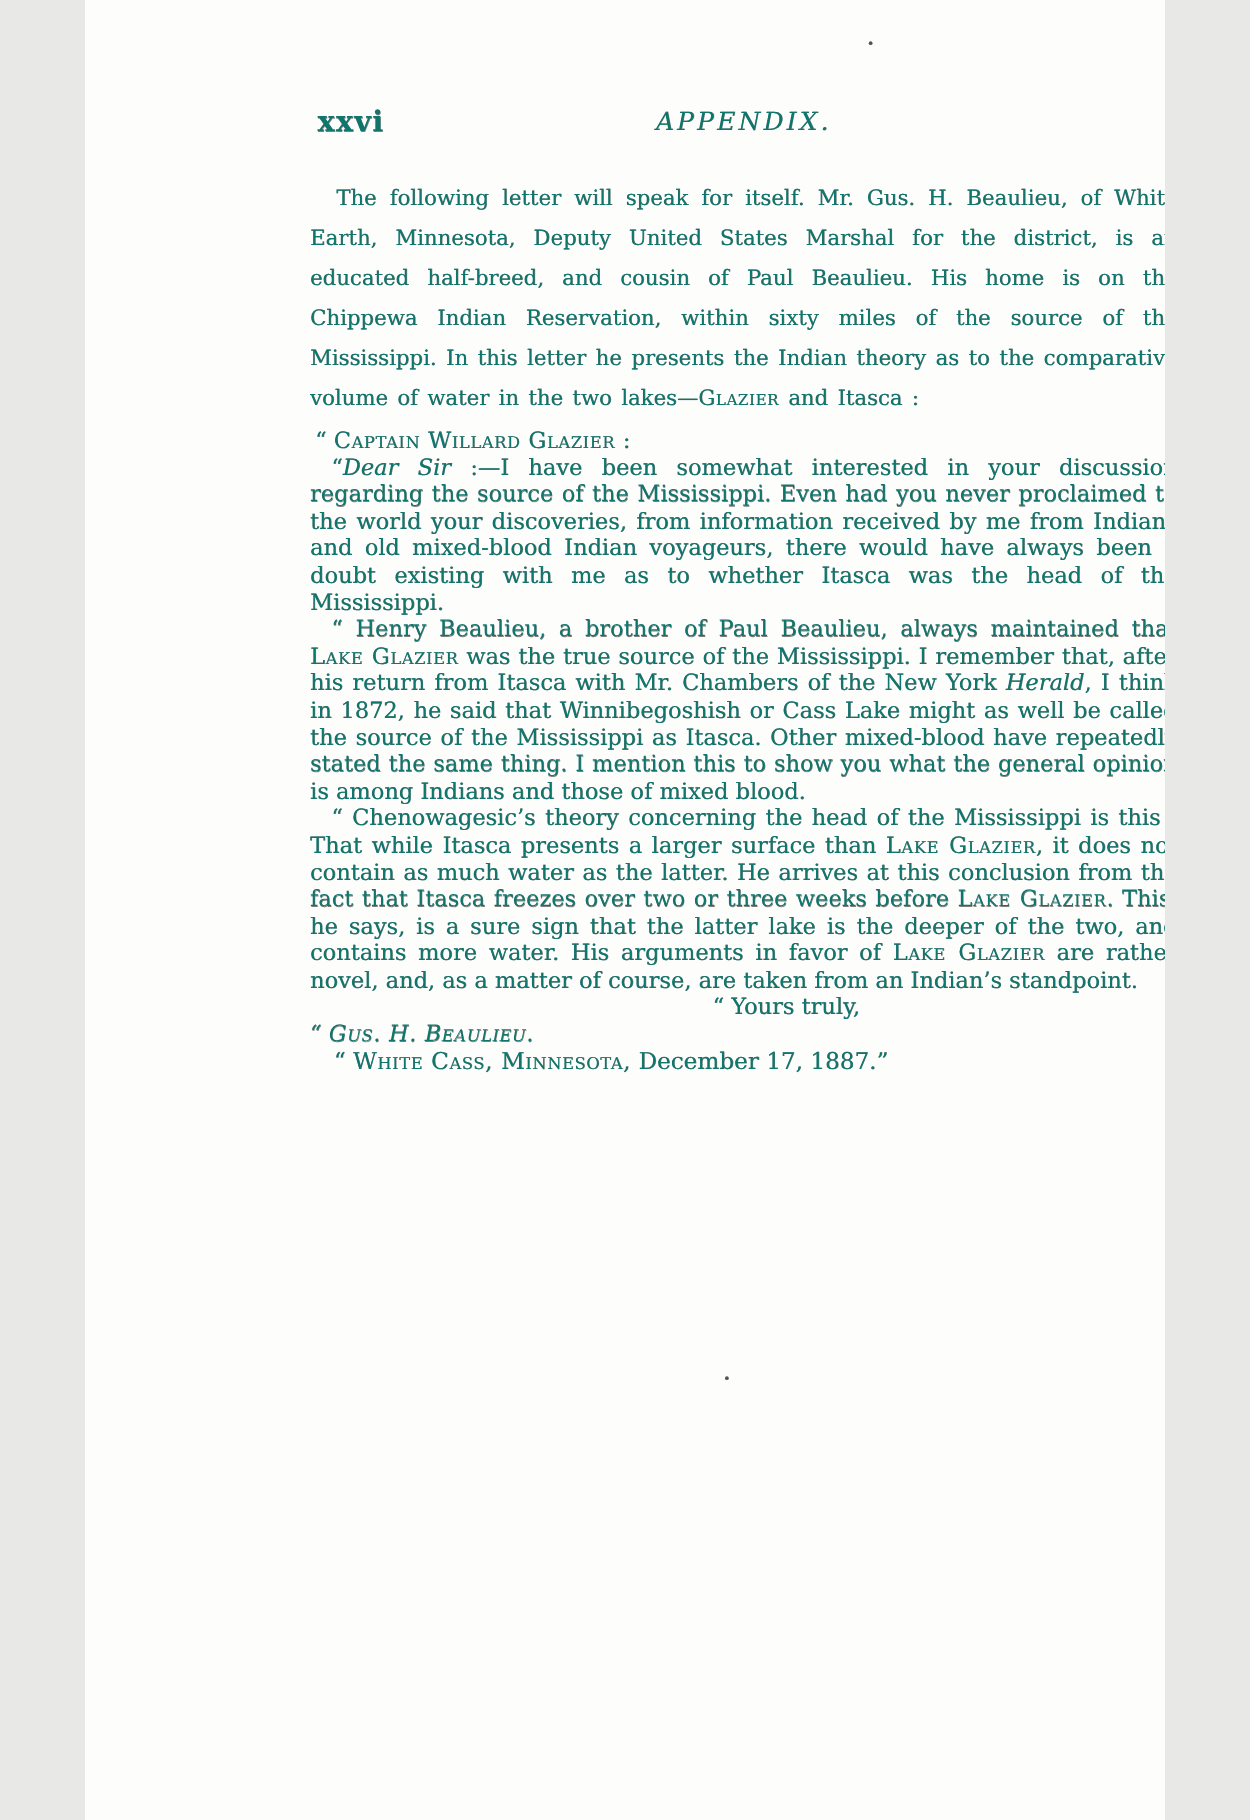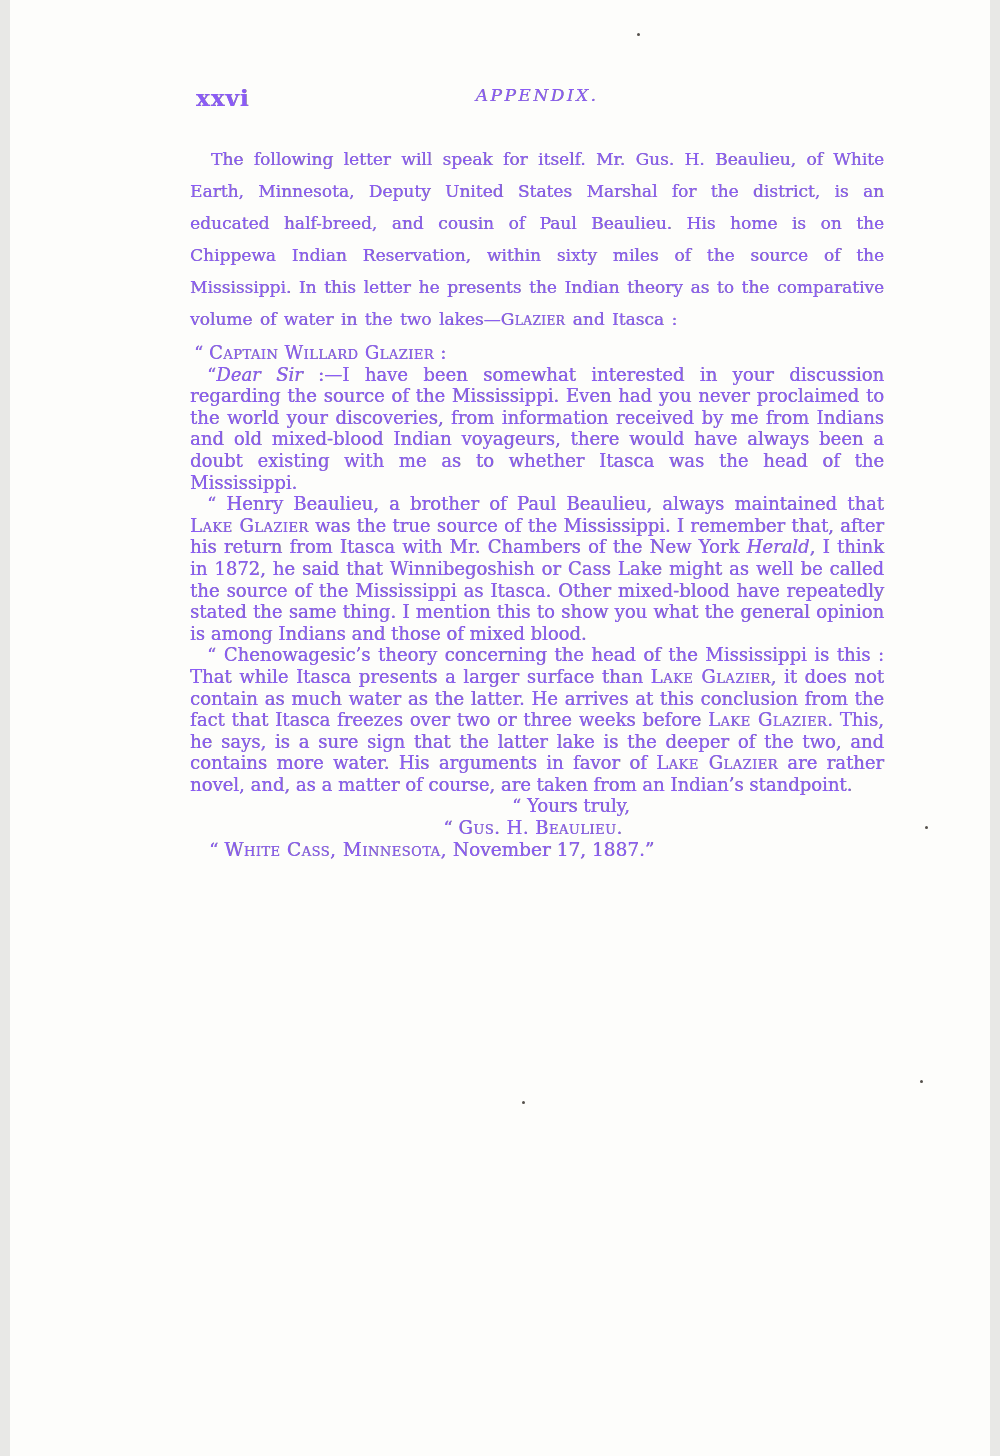--- a/index.html
+++ b/index.html
@@ -2,26 +2,26 @@
 <html><head>
 <meta charset="utf-8">
 <style>
   html, body {
     margin: 0;
     padding: 0;
     background: #e8e8e6;
   }
   .page {
     position: relative;
-    width: 980px;
+    width: 864px;
     height: 1456px;
     margin: 0 auto;
     background: #fdfdfb;
     font-family: "DejaVu Serif", serif;
-    color: #8b5cf6;
+    color: #0f766e;
     overflow: hidden;
   }
   .content {
     position: absolute;
     left: 180px;
     top: 84px;
     width: 694px;
   }
   .header {
     position: relative;
@@ -35,21 +35,21 @@
     font-weight: bold;
     letter-spacing: 1px;
   }
   .header-title {
     position: absolute;
     left: 0;
     right: 0;
     top: 1px;
     text-align: center;
     font-style: italic;
-    font-size: 17px;
+    font-size: 20px;
     letter-spacing: 2.5px;
     word-spacing: 2px;
   }
   .ink {
     text-shadow: 0.35px 0.35px 0 rgba(23, 21, 19, 0.55);
   }
   .intro {
     margin: 29px 0 0 0;
     font-size: 17px;
     line-height: 32px;
@@ -70,22 +70,23 @@
     text-indent: 4px;
   }
   .lp {
     text-indent: 17px;
   }
   .yours {
     text-align: left;
     margin-left: 322px !important;
   }
   .signature {
-    text-align: center;
+    text-align: left;
     padding-right: 8px;
+    font-style: italic;
   }
   .dateline {
     text-indent: 19px;
     font-size: 18.5px;
   }
   .sc {
     font-variant: small-caps;
     letter-spacing: 0.5px;
   }
   .it {
@@ -110,21 +111,21 @@
 
     <p class="intro ink"><span>The following letter will speak for itself. Mr. Gus. H. Beaulieu, of White Earth, Minnesota, Deputy United States Marshal for the district, is an educated half-breed, and cousin of Paul Beaulieu. His home is on the Chippewa Indian Reservation, within sixty miles of the source of the Mississippi. In this letter he presents the Indian theory as to the comparative volume of water in the two lakes—</span><span class="sc">Glazier</span><span> and Itasca :</span></p>
 
     <div class="letter ink">
       <p class="salutation"><span>“ </span><span class="sc">Captain Willard Glazier :</span></p>
       <p class="lp"><span>“</span><span class="it">Dear Sir</span><span> :—I have been somewhat interested in your discussion regarding the source of the Mississippi. Even had you never proclaimed to the world your discoveries, from information received by me from Indians and old mixed-blood Indian voyageurs, there would have always been a doubt existing with me as to whether Itasca was the head of the Mississippi.</span></p>
       <p class="lp"><span>“ Henry Beaulieu, a brother of Paul Beaulieu, always maintained that </span><span class="sc">Lake Glazier</span><span> was the true source of the Mississippi. I remember that, after his return from Itasca with Mr. Chambers of the New York </span><span class="it">Herald</span><span>, I think in 1872, he said that Winnibegoshish or Cass Lake might as well be called the source of the Mississippi as Itasca. Other mixed-blood have repeatedly stated the same thing. I mention this to show you what the general opinion is among Indians and those of mixed blood.</span></p>
       <p class="lp"><span>“ Chenowagesic’s theory concerning the head of the Mississippi is this : That while Itasca presents a larger surface than </span><span class="sc">Lake Glazier</span><span>, it does not contain as much water as the latter. He arrives at this conclusion from the fact that Itasca freezes over two or three weeks before </span><span class="sc">Lake Glazier</span><span>. This, he says, is a sure sign that the latter lake is the deeper of the two, and contains more water. His arguments in favor of </span><span class="sc">Lake Glazier</span><span> are rather novel, and, as a matter of course, are taken from an Indian’s standpoint.</span></p>
       <p class="yours"><span>“ Yours truly,</span></p>
       <p class="signature"><span>“ </span><span class="sc">Gus. H. Beaulieu.</span></p>
-      <p class="dateline"><span>“ </span><span class="sc">White Cass, Minnesota,</span><span> November 17, 1887.”</span></p>
+      <p class="dateline"><span>“ </span><span class="sc">White Cass, Minnesota,</span><span> December 17, 1887.”</span></p>
     </div>
 
   </div>
 
   <div class="speck" style="left:627px; top:33px; width:3px; height:3px;"></div>
   <div class="speck" style="left:915px; top:826px; width:3px; height:3px;"></div>
   <div class="speck" style="left:910px; top:1080px; width:3px; height:3px;"></div>
   <div class="speck" style="left:512px; top:1101px; width:3px; height:3px;"></div>
 </div>
 

